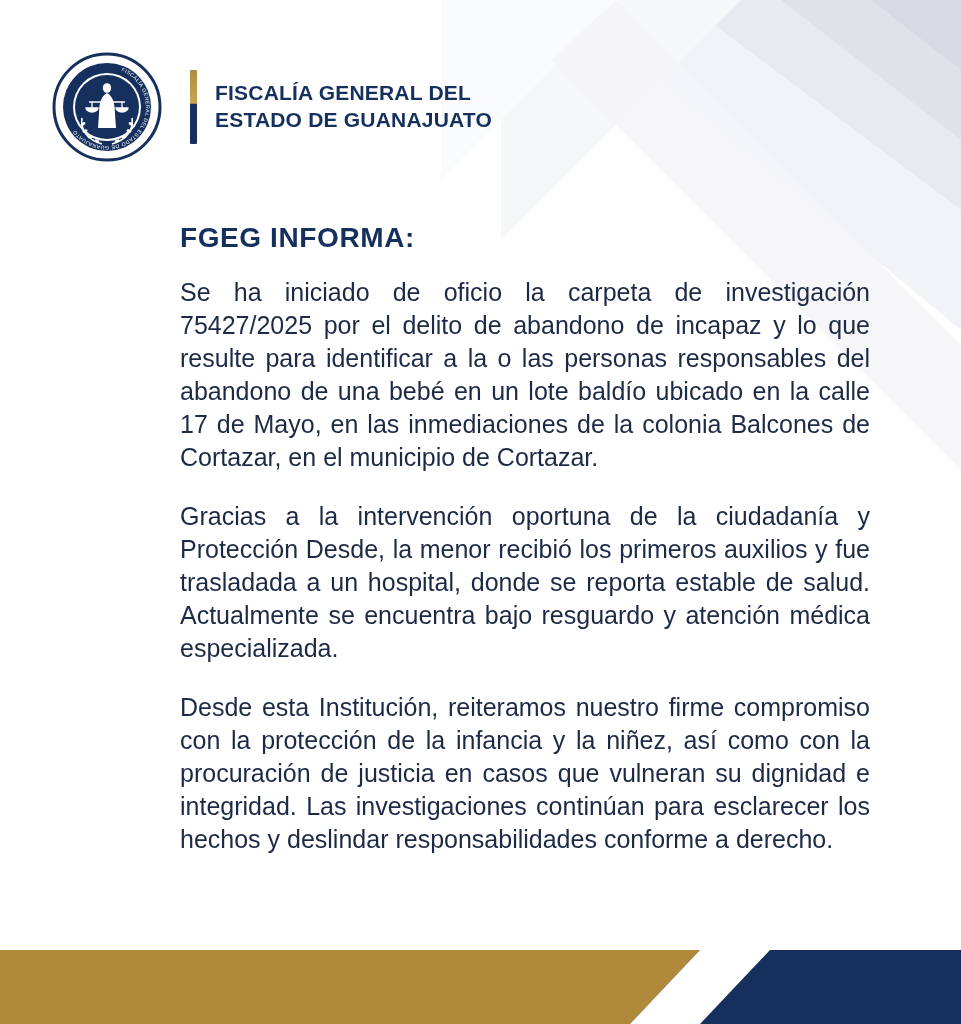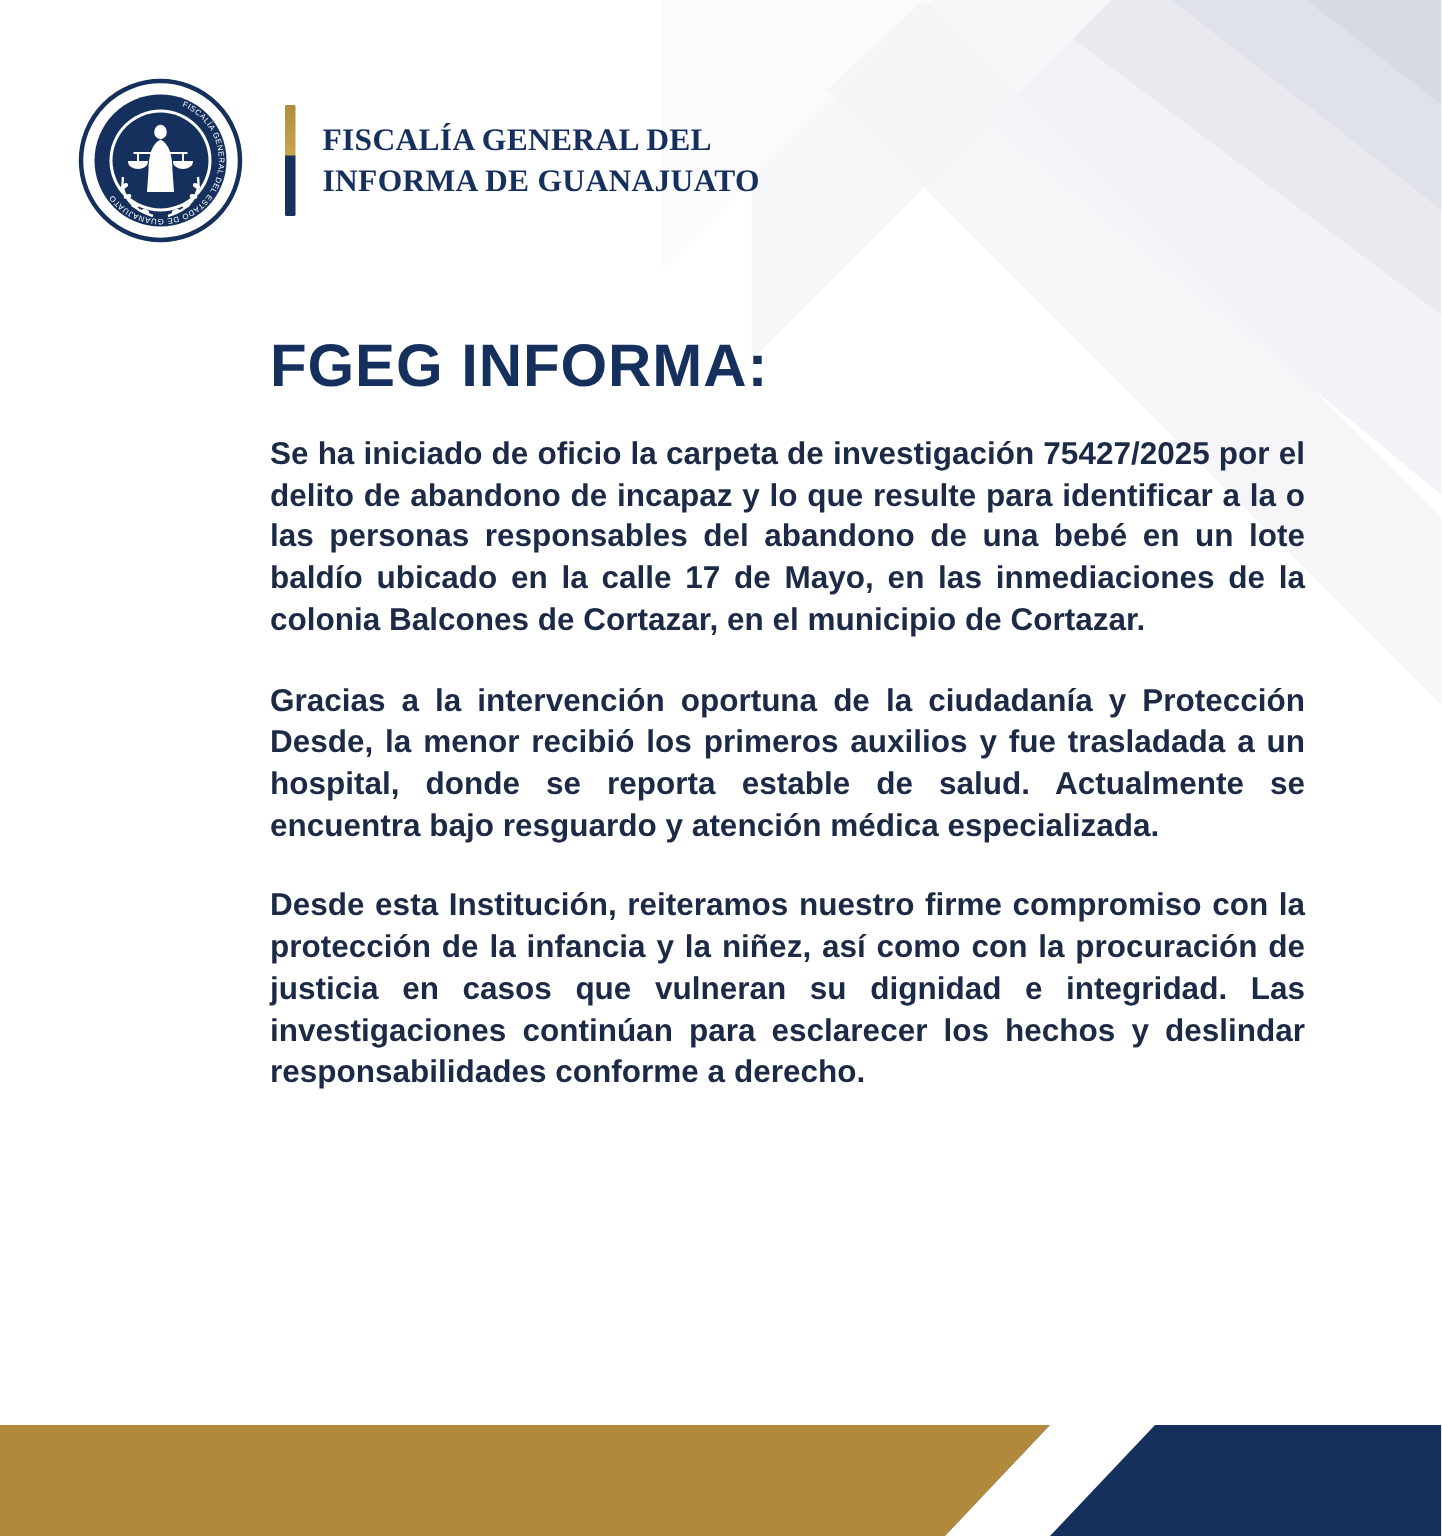--- a/index.html
+++ b/index.html
@@ -50,43 +50,43 @@
     margin-left: 10px;
   }
   .org-name {
     color: #16305e;
     font-weight: bold;
     letter-spacing: 0.2px;
     line-height: 1.28;
     font-size: 21px;
     font-stretch: condensed;
   }
-  .org-name div { white-space: nowrap; font-family: Liberation Serif, serif; }
+  .org-name div { white-space: nowrap; }
 
   
   .content {
     position: absolute;
     left: 180px;
     top: 222px;
     width: 690px;
   }
   .headline {
     color: #16305e;
-    font-size: 40px;
+    font-size: 28px;
     font-weight: bold;
     letter-spacing: 0.6px;
     margin: 0 0 22px 0;
   }
   .para {
     color: #1d2a46;
-    font-size: 21px;
+    font-size: 25px;
     line-height: 1.32;
     text-align: justify;
     margin: 0 0 26px 0;
-    font-weight: 700;
+    font-weight: 400;
   }
   .para:last-child { margin-bottom: 0; }
   .para.nojustify { text-align: left; }
 
   
   .footer {
     position: absolute;
     left: 0;
     bottom: 0;
     width: 961px;
@@ -149,21 +149,21 @@
         <ellipse cx="72" cy="85" rx="2.6" ry="1.5" transform="rotate(-10 72 85)"></ellipse>
         <ellipse cx="65" cy="89" rx="2.6" ry="1.5" transform="rotate(-25 65 89)"></ellipse>
       </g>
     </svg>
   </div>
 
   <div class="divider-bar"></div>
 
   <div class="org-name">
     <div>FISCALÍA GENERAL DEL</div>
-    <div>INFORMA DE GUANAJUATO</div>
+    <div>ESTADO DE GUANAJUATO</div>
   </div>
 </div>
 
 <div class="content">
   <h1 class="headline">FGEG INFORMA:</h1>
   <p class="para">Se ha iniciado de oficio la carpeta de investigación 75427/2025 por el delito de abandono de incapaz y lo que resulte para identificar a la o las personas responsables del abandono de una bebé en un lote baldío ubicado en la calle 17 de Mayo, en las inmediaciones de la colonia Balcones de Cortazar, en el municipio de Cortazar.</p>
   <p class="para">Gracias a la intervención oportuna de la ciudadanía y Protección Desde, la menor recibió los primeros auxilios y fue trasladada a un hospital, donde se reporta estable de salud. Actualmente se encuentra bajo resguardo y atención médica especializada.</p>
   <p class="para">Desde esta Institución, reiteramos nuestro firme compromiso con la protección de la infancia y la niñez, así como con la procuración de justicia en casos que vulneran su dignidad e integridad. Las investigaciones continúan para esclarecer los hechos y deslindar responsabilidades conforme a derecho.</p>
 </div>
 

